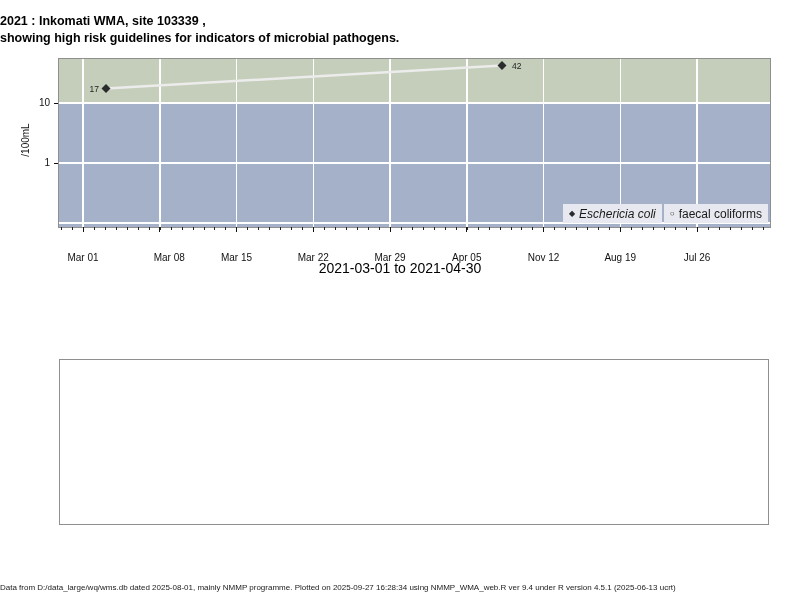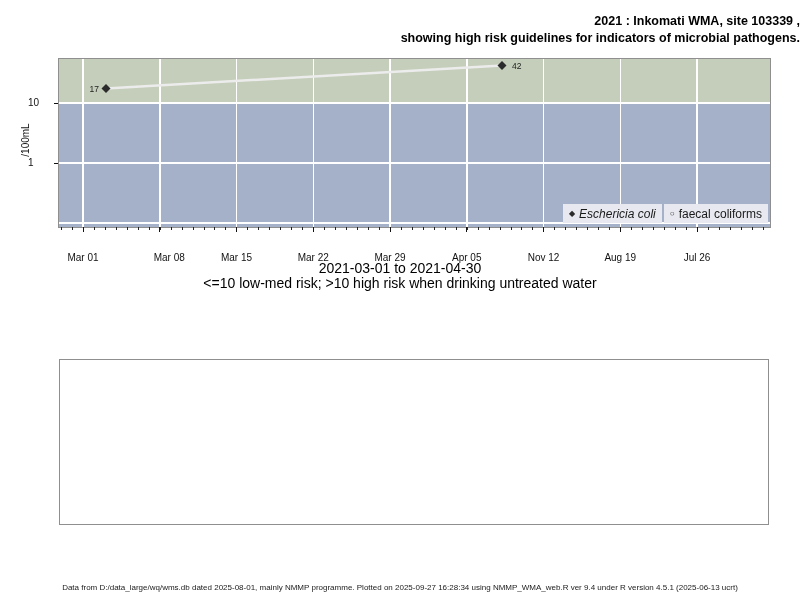--- a/index.html
+++ b/index.html
@@ -2,41 +2,41 @@
 <html><head>
 <meta charset="utf-8">
 <style>
   html,body{margin:0;padding:0;}
   body{
     width:800px;height:600px;position:relative;background:#ffffff;
     font-family:"Liberation Sans","DejaVu Sans",sans-serif;color:#000;
     overflow:hidden;
   }
   .abs{position:absolute;}
-  .fig-title{top:13px;left:0;width:800px;text-align:right;font-weight:bold;font-size:12.5px;line-height:17px;}
+  .fig-title{top:13px;left:0;width:800px;text-align:left;font-weight:bold;font-size:12.5px;line-height:17px;}
   .panel{left:59px;top:59px;width:711px;height:168px;background:#a4b1c9;outline:1px solid #8f8f8f;}
   .band-high{left:0;top:0;width:711px;height:44px;background:#c5ceba;}
   .gridline-v{top:0;width:1.5px;height:168px;background:#ffffff;z-index:2;}
   .gridline-h{left:0;width:711px;height:1.5px;background:#ffffff;z-index:2;}
   .series-svg{left:0;top:0;z-index:3;}
   .legend{right:2px;bottom:4px;z-index:4;display:flex;gap:2px;}
   .legend-cell{background:#e8e9f0;display:flex;align-items:center;gap:4px;padding:3px 6px;height:13px;}
   .legend-marker{font-size:8px;line-height:8px;color:#2b2b2b;}
   .legend-label{font-size:12px;color:#1a1a1a;white-space:nowrap;}
   .legend-label.italic{font-style:italic;}
   .minor-ticks{left:61px;top:227px;width:709px;height:3px;
     background:repeating-linear-gradient(to right,#222 0,#222 1px,transparent 1px,transparent 10.964px);}
   .major-tick{top:227px;width:1px;height:5px;background:#111;}
   .x-tick-label{top:232px;width:50px;text-align:center;font-size:10px;color:#111;margin-top:20px;}
   .y-tick{left:54px;width:5px;height:1px;background:#111;}
-  .y-tick-label{left:28px;width:22px;font-size:10px;color:#111;}
+  .y-tick-label{left:28px;width:22px;text-align:right;font-size:10px;color:#111;}
   .y-axis-title{left:25px;top:140px;transform:translate(-50%,-50%) rotate(-90deg);font-size:10px;color:#111;white-space:nowrap;}
   .caption{top:261px;left:0;width:800px;text-align:center;font-size:14px;line-height:14.5px;color:#000;}
   .empty-box{left:59px;top:359px;width:708px;height:164px;border:1.5px solid #8f8f8f;background:#fff;}
-  .footer{top:583px;left:0;width:800px;text-align:center;font-size:8px;color:#1a1a1a;}
+  .footer{top:583px;left:0;width:800px;font-size:8px;color:#1a1a1a;}
 </style>
 </head>
 <body>
 
 <div class="abs fig-title">
   <div>2021 : Inkomati WMA, site 103339 ,</div>
   <div>showing high risk guidelines for indicators of microbial pathogens.</div>
 </div>
 
 <div class="abs y-axis-title">/100mL</div>
@@ -96,18 +96,17 @@
     <div class="abs major-tick" style="left: 543px;"></div>
     <div class="abs x-tick-label" style="left: 518.5px;">Nov 12</div>
     <div class="abs major-tick" style="left: 619.75px;"></div>
     <div class="abs x-tick-label" style="left: 595.25px;">Aug 19</div>
     <div class="abs major-tick" style="left: 696.5px;"></div>
     <div class="abs x-tick-label" style="left: 672px;">Jul 26</div>
   </div>
 
 <div class="abs caption">
   <div>2021-03-01 to 2021-04-30</div>
-  <div>&lt;=10 low-med risk; &gt;10 high risk when drinking untreated water</div>
 </div>
 
 <div class="abs empty-box"></div>
 
 <div class="abs footer">Data from D:/data_large/wq/wms.db dated 2025-08-01, mainly NMMP programme. Plotted on 2025-09-27 16:28:34 using NMMP_WMA_web.R ver 9.4 under R version 4.5.1 (2025-06-13 ucrt)</div>
 
 </body></html>

